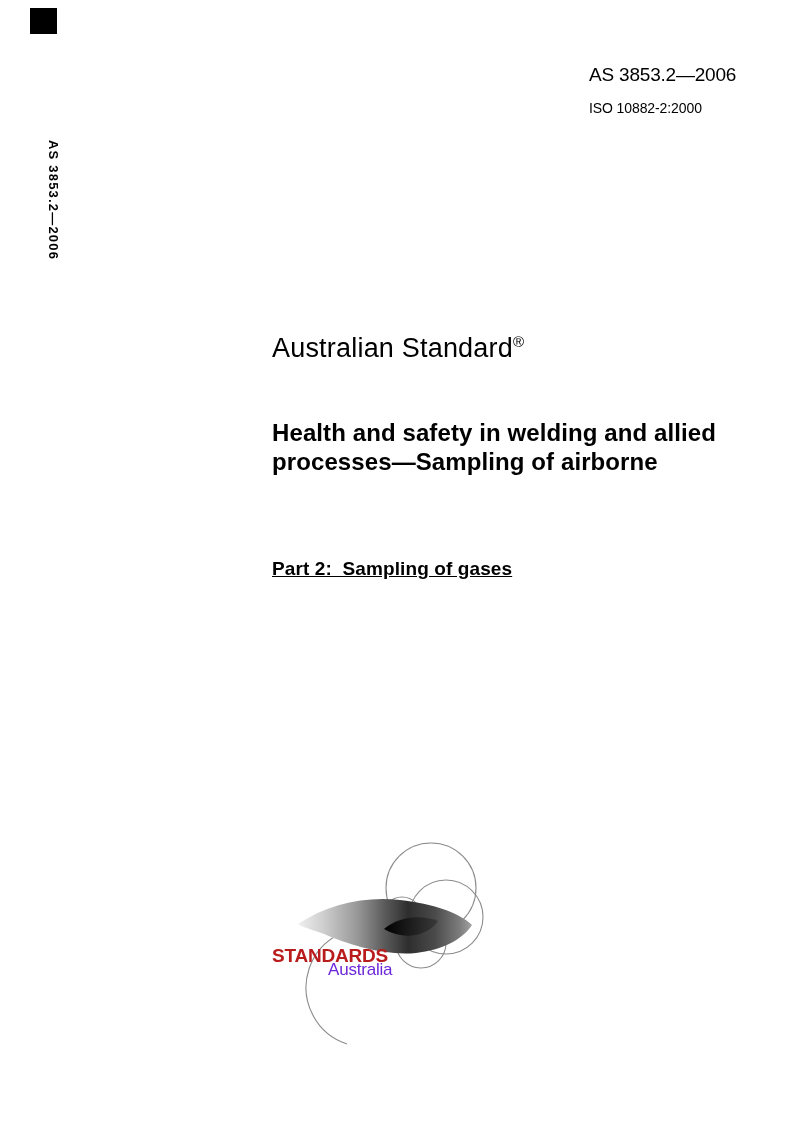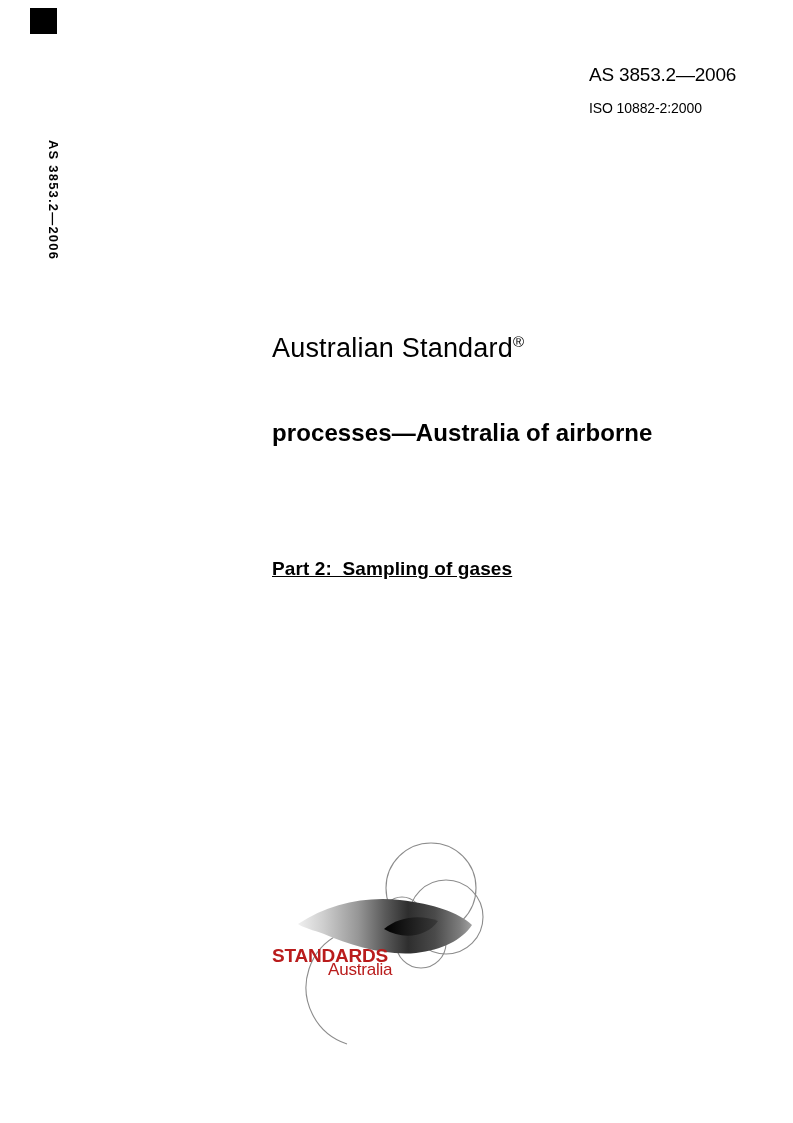--- a/index.html
+++ b/index.html
@@ -66,42 +66,43 @@
     font-size: 19px; font-weight: bold;
     line-height: 22px;
     letter-spacing: -0.2px;
     color: #b91c1c;
     white-space: nowrap;
   }
   .logo-secondary {
     left: 328px; top: 960px;
     font-size: 17px; line-height: 20px;
     letter-spacing: -0.2px;
-    color: #b91c1c;
+    color: #6d28d9;
     white-space: nowrap;
   }
 </style>
 </head>
 <body>
 
 <div class="abs corner-mark"></div>
 
 <div class="abs header-refs">
   <div class="header-designation">AS 3853.2—2006</div>
   <div class="header-iso">ISO 10882-2:2000</div>
 </div>
 
 <div class="abs spine">AS 3853.2—2006</div>
 
 <div class="abs series-title">
   <span>Australian Standard</span><span class="reg">®</span>
 </div>
 
 <div class="abs doc-title">
-  <div>processes—Australia of airborne</div>
+  <div>Health and safety in welding and allied</div>
+  <div>processes—Sampling of airborne</div>
 </div>
 
 <div class="abs part-title">Part 2:&nbsp; Sampling of gases</div>
 
 <svg class="abs logo-graphic" width="793" height="1123" viewBox="0 0 793 1123" xmlns="http://www.w3.org/2000/svg">
   <defs>
     <linearGradient id="gWave" gradientUnits="userSpaceOnUse" x1="296" y1="925" x2="474" y2="925">
       <stop offset="0" stop-color="#f2f2f2"></stop>
       <stop offset="0.15" stop-color="#cfcfcf"></stop>
       <stop offset="0.35" stop-color="#969696"></stop>

